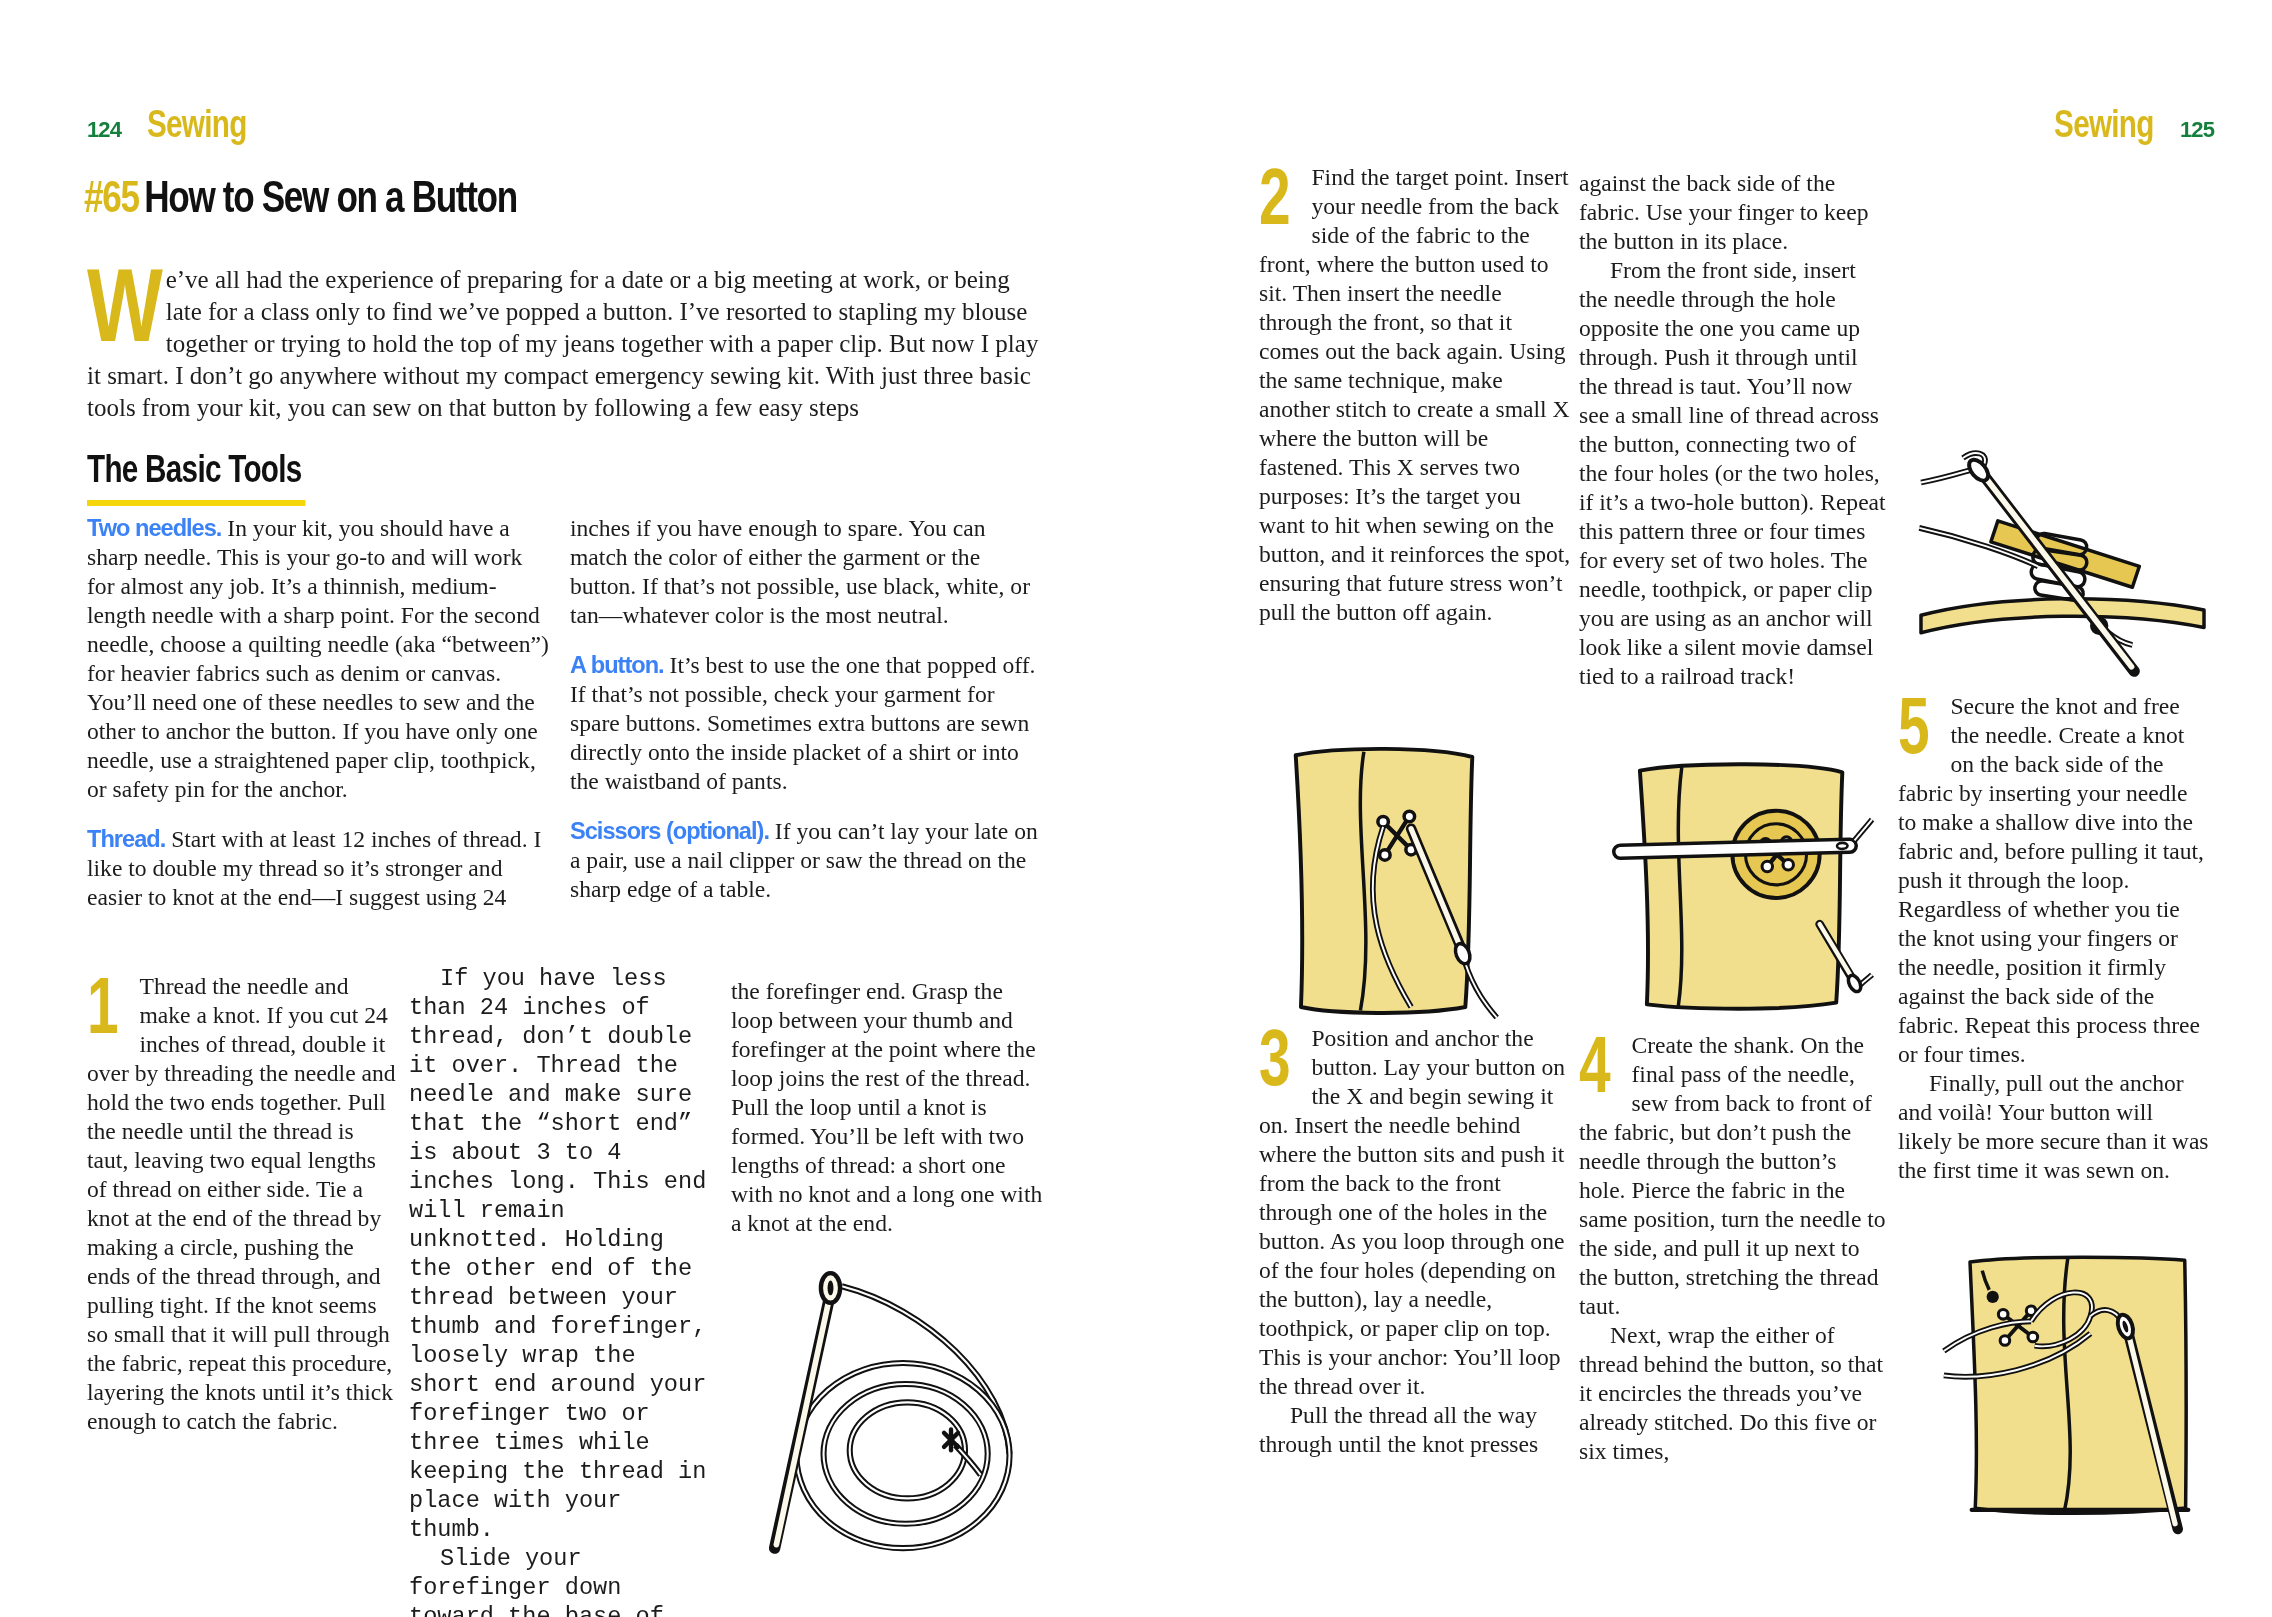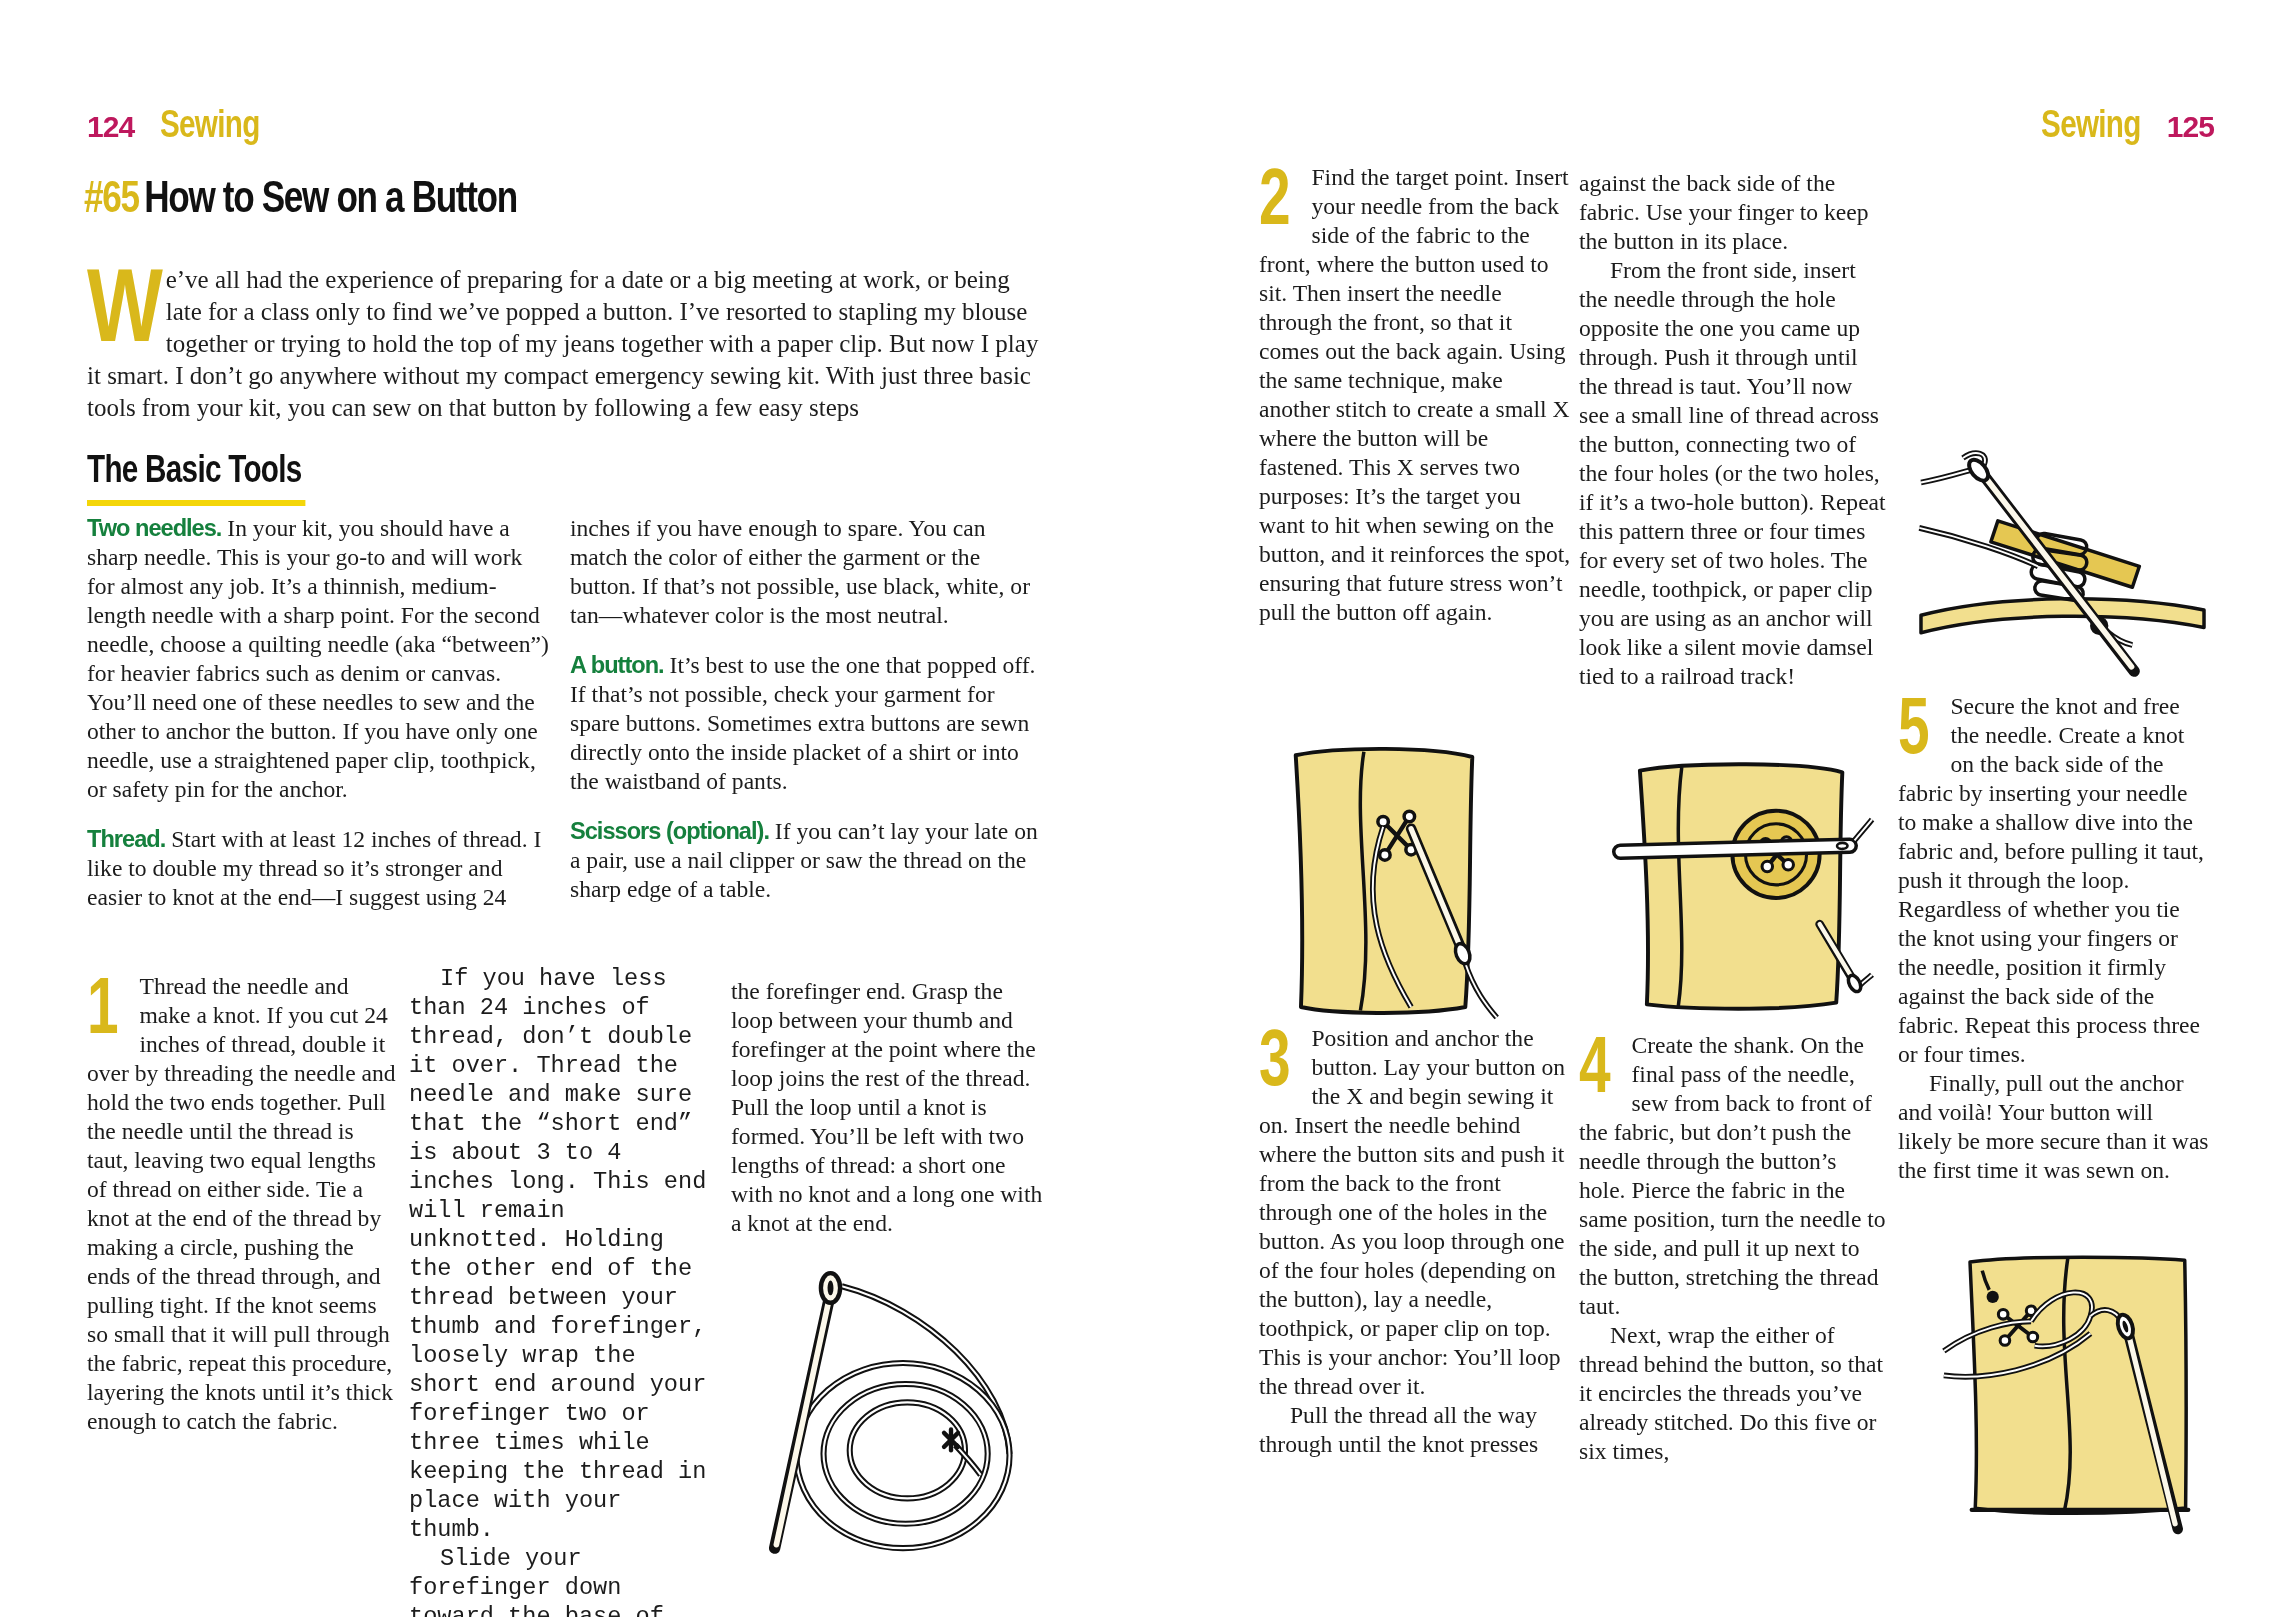--- a/index.html
+++ b/index.html
@@ -11,34 +11,34 @@
   }
   *{margin:0;padding:0;box-sizing:border-box;}
   html,body{background:#fff;}
   .spread{
     position:relative;width:2273px;height:1617px;background:#fff;
     font-family:"Liberation Serif", serif;color:var(--ink);overflow:hidden;
   }
   .abs{position:absolute;}
   .condense{display:inline-block;transform:scaleX(0.78);transform-origin:0 0;white-space:nowrap;}
   .condense-r{display:inline-block;transform:scaleX(0.78);transform-origin:100% 0;white-space:nowrap;}
-  .folio{font-family:"Liberation Sans", sans-serif;font-weight:700;font-size:30px;letter-spacing:-0.9px;color:#be185d;}
+  .folio{font-family:"Liberation Sans", sans-serif;font-weight:700;font-size:22px;letter-spacing:-0.9px;color:#15803d;}
   .section-label{font-family:"Liberation Sans", sans-serif;font-weight:700;font-size:38px;letter-spacing:-0.9px;color:var(--yellow);}
   .title-num{color:var(--yellow);}
   .title-text{color:#111;}
   .title-line{font-family:"Liberation Sans", sans-serif;font-weight:700;font-size:45px;letter-spacing:-1.7px;}
   .section-heading-text{
     font-family:"Liberation Sans", sans-serif;font-weight:700;font-size:38px;letter-spacing:-0.9px;color:#111;
     border-bottom:6.1px solid var(--underline);padding-bottom:8.7px;padding-right:5.2px;
   }
   .body{font-size:23.6px;line-height:29px;color:#1c1c1c;}
   .intro-body{font-size:25px;line-height:32px;}
   .indent{text-indent:31px;}
   .para-gap{margin-bottom:21px;}
-  .tool-label{font-family:"Liberation Sans", sans-serif;font-weight:700;font-size:23.6px;letter-spacing:-1px;color:#15803d;text-align:right;}
+  .tool-label{font-family:"Liberation Sans", sans-serif;font-weight:700;font-size:23.6px;letter-spacing:-1px;color:#3b82f6;text-align:right;}
   .dropcap{
     float:left;font-family:"Liberation Sans", sans-serif;font-weight:700;font-size:103px;line-height:84px;
     color:var(--yellow);width:77px;transform:scaleX(0.78);transform-origin:0 5.2px;margin-right:1.7px;
   }
   .step-num{
     float:left;font-family:"Liberation Sans", sans-serif;font-weight:700;font-size:79px;line-height:63px;
     color:var(--yellow);width:42px;transform:scaleX(0.72);transform-origin:0 8.7px;margin:1.7px 10.5px 3.5px 0;
   }
   .illo{position:absolute;}
   svg{display:block;overflow:visible;}

